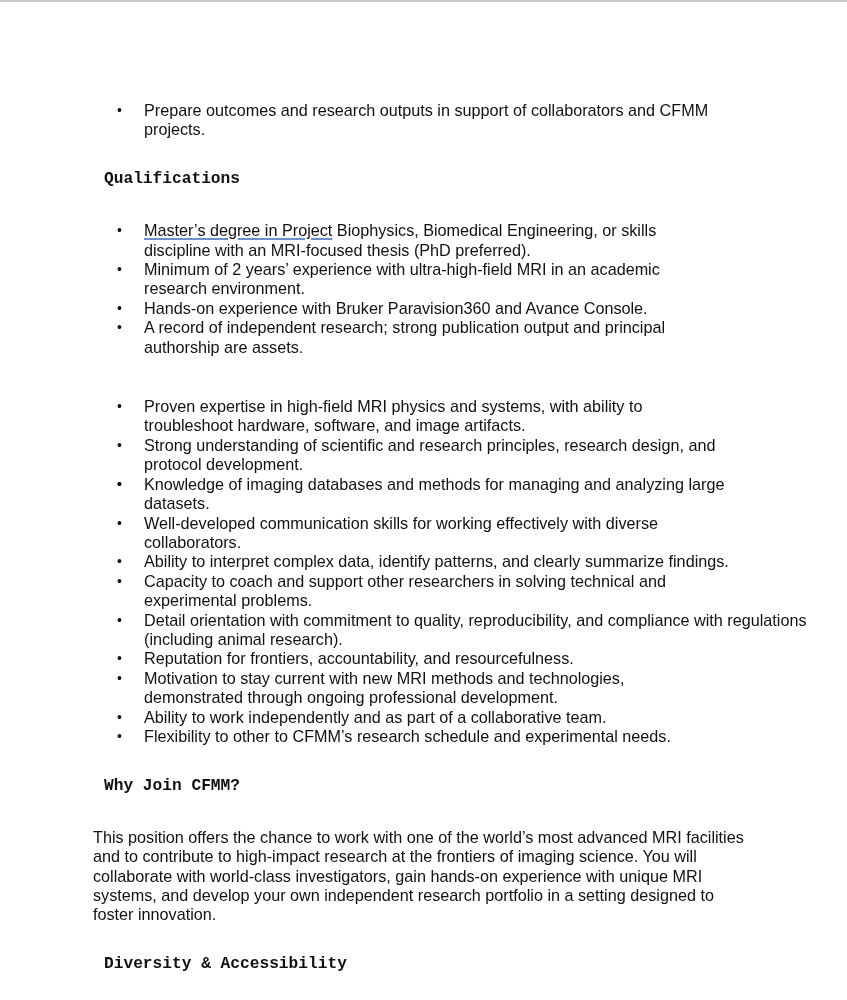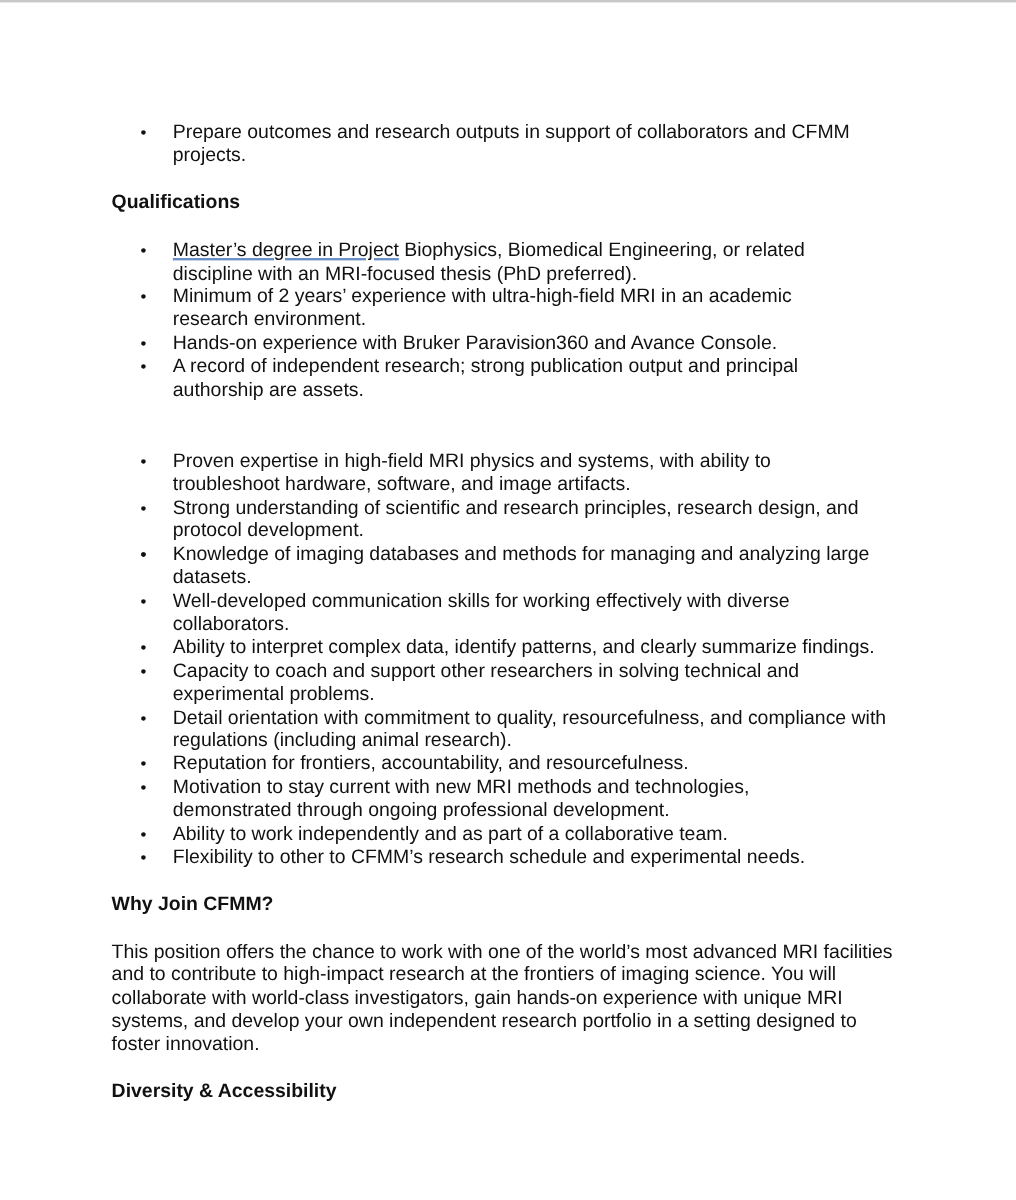--- a/index.html
+++ b/index.html
@@ -5,21 +5,21 @@
   html, body { margin: 0; padding: 0; background: #ffffff; }
   body {
     width: 847px; height: 1000px; overflow: hidden; position: relative;
     font-family: "Liberation Sans", sans-serif; color: #111111;
   }
   .top-border { position: absolute; left: 0; top: 0; width: 847px; height: 2px; background: #c8c8c8; }
   .page { position: absolute; left: 93px; top: 101px; width: 680px; font-size: 16.2px; line-height: 19.4px; }
   ul { margin: 0; padding: 0; list-style: none; }
   li { position: relative; padding-left: 51px; }
   li .bullet { position: absolute; left: 24px; top: 0; font-size: 14px; }
-  .heading { font-weight: bold; margin: 0; }
+  .heading { font-weight: bold; margin: 11px; font-family: Liberation Mono, monospace; }
   .gap-after-list { height: 19.5px; }
   .gap-after-heading { height: 20.5px; }
   .para { margin: 0; }
   .spell { text-decoration: underline; text-decoration-color: #6b8fc7; text-decoration-thickness: 1.5px; text-underline-offset: 2px; }
 </style>
 </head>
 <body>
 
 <div class="top-border"></div>
 
@@ -32,21 +32,21 @@
     </li>
   </ul>
 
   <div class="gap-after-list"></div>
   <p class="heading">Qualifications</p>
   <div class="gap-after-heading"></div>
 
   <ul style="width:620px;">
     <li>
       <span class="bullet">•</span>
-      <span class="spell">Master’s degree in Project</span><span> Biophysics, Biomedical Engineering, or related discipline with an MRI-focused thesis (PhD preferred).</span>
+      <span class="spell">Master’s degree in Project</span><span> Biophysics, Biomedical Engineering, or skills discipline with an MRI-focused thesis (PhD preferred).</span>
     </li>
     <li>
       <span class="bullet">•</span>
       <span>Minimum of 2 years’ experience with ultra-high-field MRI in an academic research environment.</span>
     </li>
     <li>
       <span class="bullet">•</span>
       <span>Hands-on experience with Bruker Paravision360 and Avance Console.</span>
     </li>
     <li>
@@ -81,21 +81,21 @@
     <li style="width:600px;">
       <span class="bullet">•</span>
       <span>Ability to interpret complex data, identify patterns, and clearly summarize findings.</span>
     </li>
     <li style="width:610px;">
       <span class="bullet">•</span>
       <span>Capacity to coach and support other researchers in solving technical and experimental problems.</span>
     </li>
     <li style="width:670px;">
       <span class="bullet">•</span>
-      <span>Detail orientation with commitment to quality, resourcefulness, and compliance with regulations (including animal research).</span>
+      <span>Detail orientation with commitment to quality, reproducibility, and compliance with regulations (including animal research).</span>
     </li>
     <li>
       <span class="bullet">•</span>
       <span>Reputation for frontiers, accountability, and resourcefulness.</span>
     </li>
     <li style="width:570px;">
       <span class="bullet">•</span>
       <span>Motivation to stay current with new MRI methods and technologies, demonstrated through ongoing professional development.</span>
     </li>
     <li>

